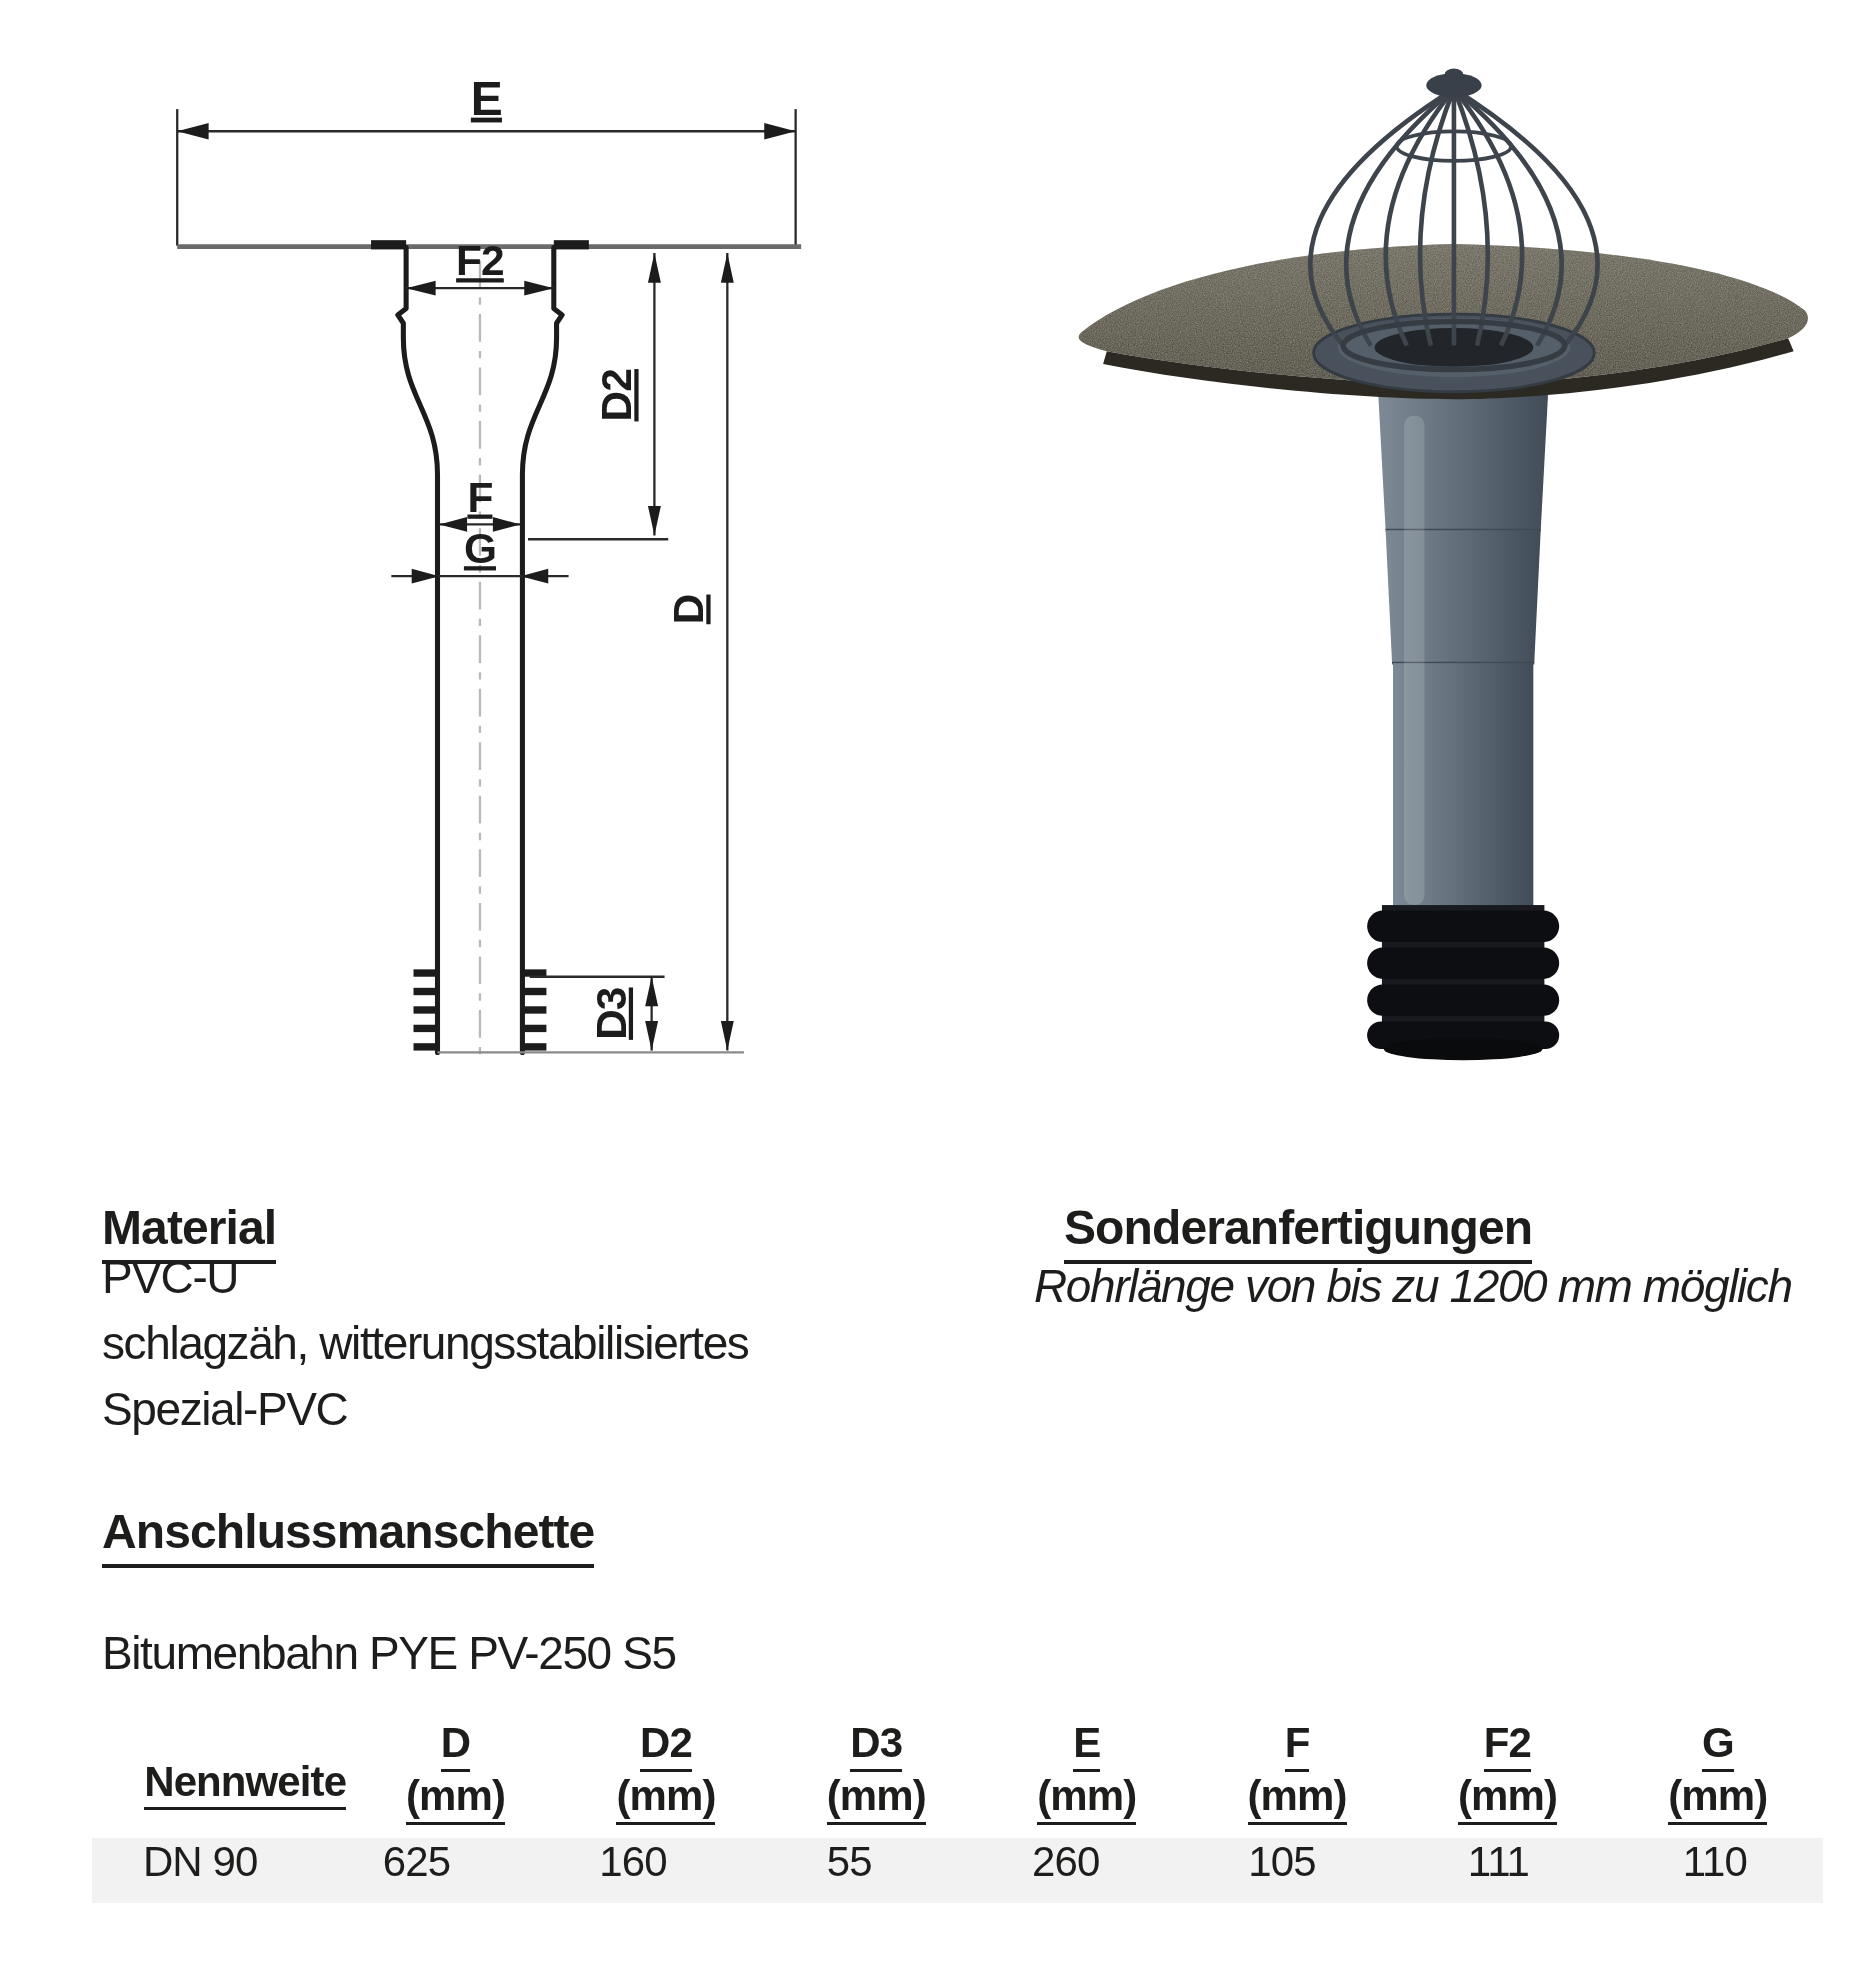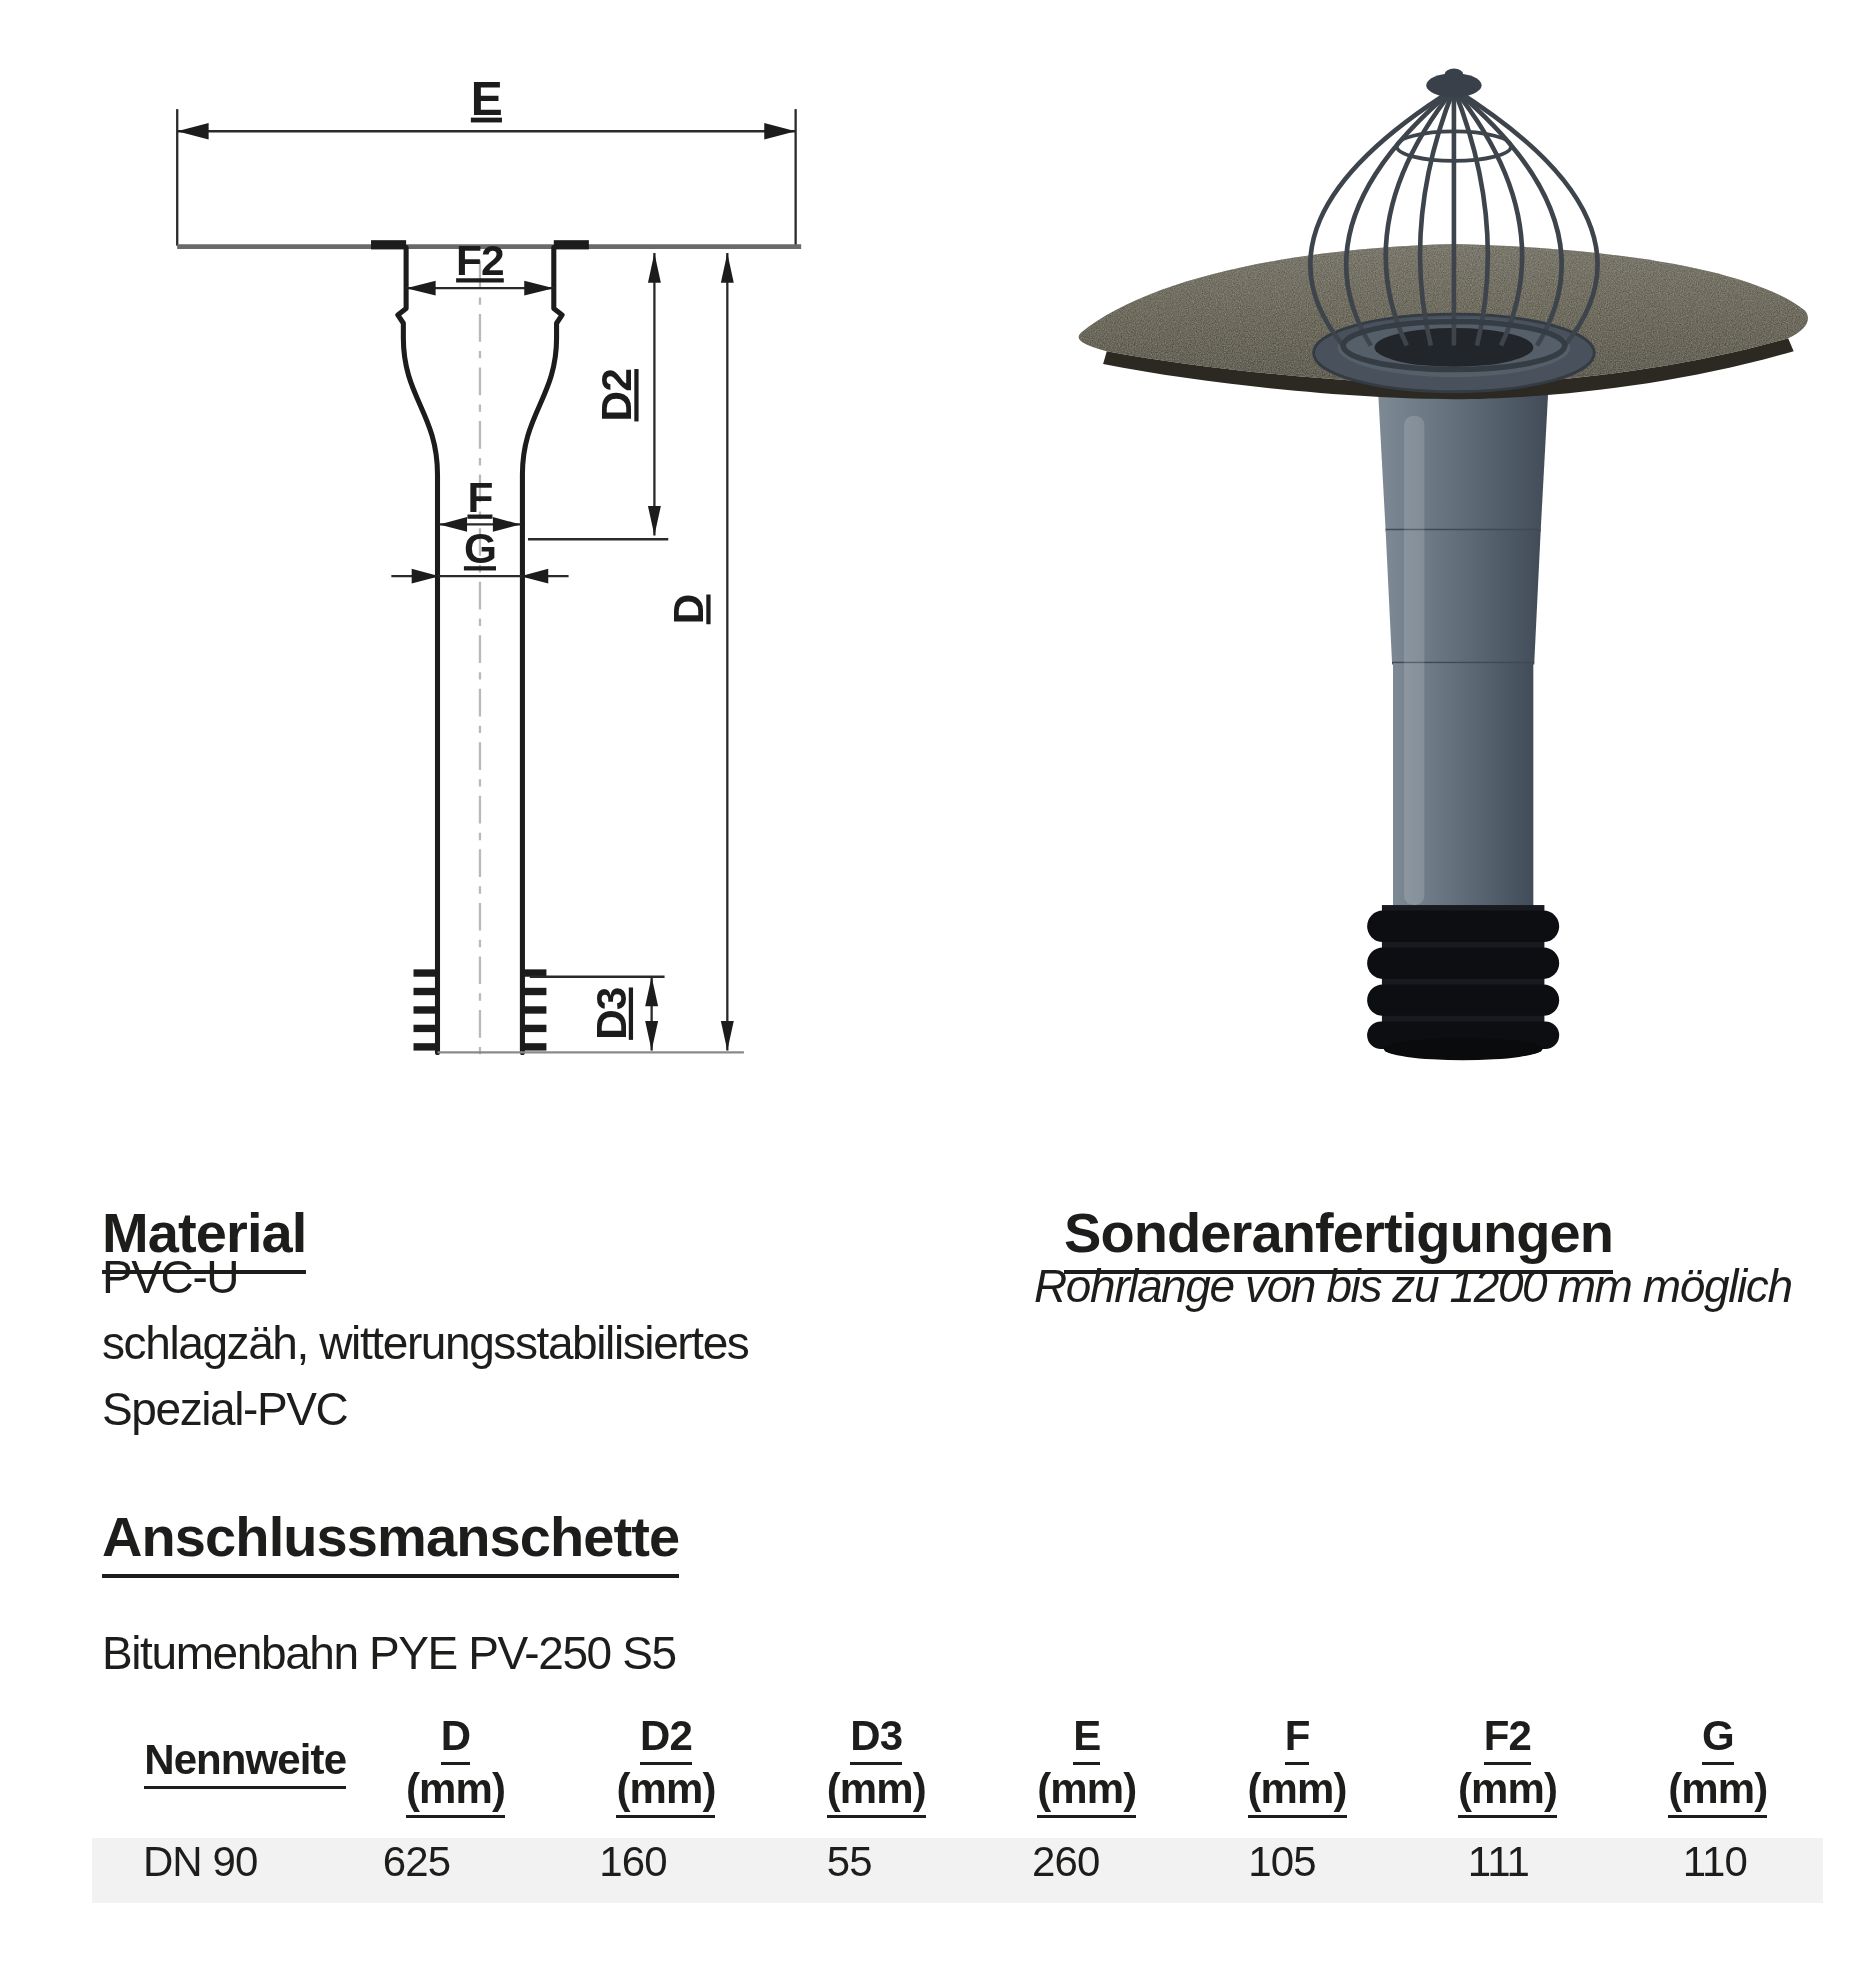--- a/index.html
+++ b/index.html
@@ -11,26 +11,26 @@
   .outline{stroke:#1c1c1c;stroke-width:5.5;fill:none;stroke-linejoin:round;stroke-linecap:round;}
   .roofline{stroke:#6a6a6a;stroke-width:5;}
   .thingray{stroke:#8a8a8a;stroke-width:2.5;}
   .centerline{stroke:#b9b9b9;stroke-width:2.5;stroke-dasharray:30 10 8 10;}
   .arrow{fill:#1c1c1c;stroke:none;}
   .thread{stroke:#1c1c1c;stroke-width:8;}
   .dim-label{font-family:"Liberation Sans",sans-serif;font-weight:bold;font-size:46px;
              letter-spacing:-1px;fill:#1c1c1c;text-decoration:underline;}
   .dim-label.big{font-size:52px;}
   
-  .sec-heading{position:absolute;font-size:56px;font-weight:bold;letter-spacing:-0.9px;}
+  .sec-heading{position:absolute;font-size:48px;font-weight:bold;letter-spacing:-0.9px;}
   .sec-heading span{display:inline-block;border-bottom:4.6px solid #1d1d1b;padding-bottom:4.6px;}
   .sec-body{position:absolute;font-size:46px;line-height:66px;letter-spacing:-1.4px;}
   
   .spec-table{position:absolute;left:92px;top:1712px;width:1731px;}
-  .thead{display:flex;align-items:flex-start;height:120px;margin-left:48px;}
+  .thead{display:flex;align-items:center;height:120px;margin-left:48px;}
   .th{flex:1 1 0;display:flex;flex-direction:column;align-items:center;justify-content:flex-end;
       font-weight:bold;font-size:42px;letter-spacing:-0.9px;line-height:48px;}
   .th.nenn{justify-content:center;padding-top:24px;}
   .ul{display:inline-block;border-bottom:3.7px solid #1d1d1b;padding-bottom:1.8px;}
   .trow{display:flex;align-items:flex-start;height:65px;background:#f2f2f2;margin-top:5.5px;}
   .td{flex:1 1 0;text-align:center;font-size:42px;letter-spacing:-0.9px;}
 </style>
 </head>
 <body>
 

